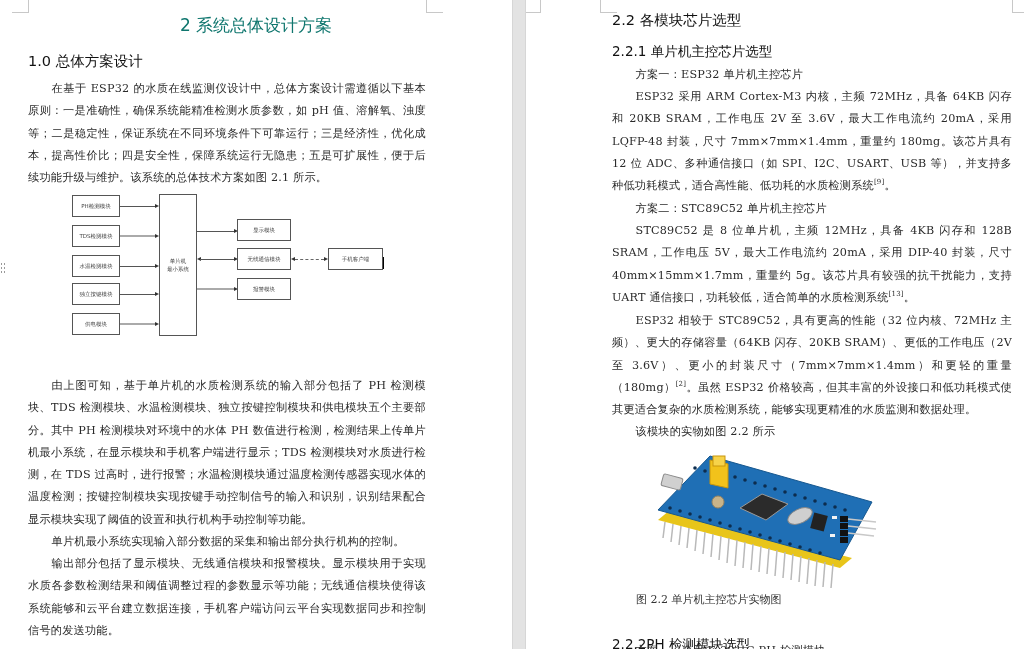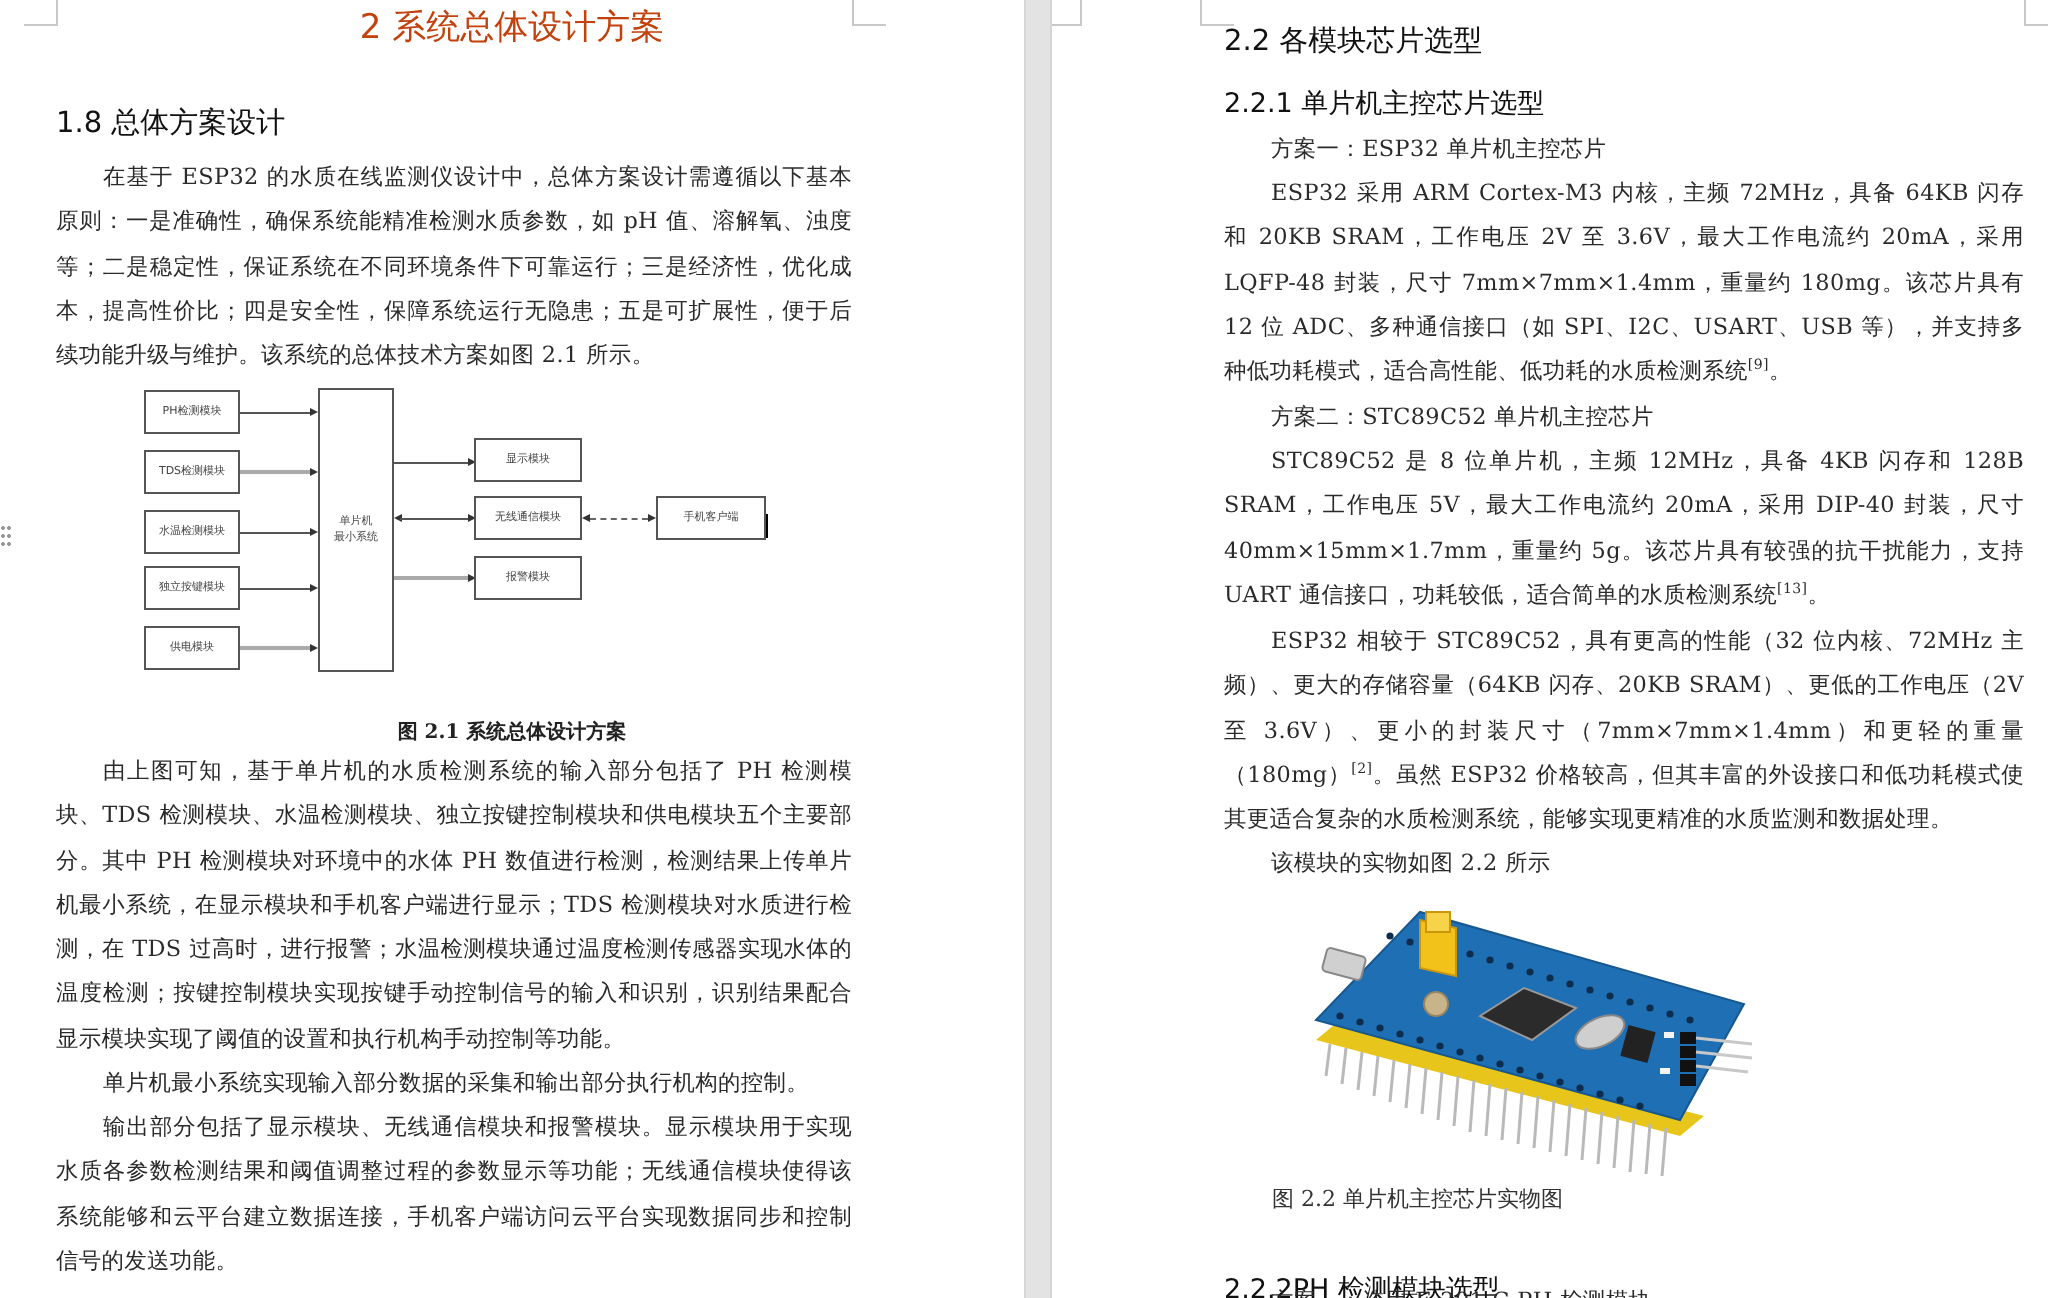--- a/index.html
+++ b/index.html
@@ -17,22 +17,22 @@
   #page-right { left: 526px; width: 498px; padding-left: 28px; }
   .gutter { position: absolute; left: 512px; top: 0; width: 14px; height: 649px; background: #e3e3e3; border-left: 1px solid #d6d6d6; border-right: 1px solid #d6d6d6; box-sizing: border-box; }
 
   .corner { position: absolute; width: 16px; height: 12px; border-color: #c8c8c8; border-style: solid; border-width: 0; }
   .corner.tl { border-right-width: 1px; border-bottom-width: 1px; }
   .corner.tr { border-left-width: 1px; border-bottom-width: 1px; }
 
   .drag-handle { position: absolute; left: 0; top: 262px; width: 6px; height: 12px;
     background-image: radial-gradient(#999 40%, transparent 45%); background-size: 3px 4px; }
 
-  .chapter-title { position: absolute; left: 0; width: 512px; top: 2px; text-align: center;
-    font-family: "DejaVu Sans", "Liberation Sans", sans-serif; font-size: 17px; color: #c2410c; }
+  .chapter-title { position: absolute; left: 0; width: 512px; top: 14px; text-align: center;
+    font-family: "DejaVu Sans", "Liberation Sans", sans-serif; font-size: 17px; color: #0f766e; }
   .h2 { position: absolute; font-family: "DejaVu Sans", "Liberation Sans", sans-serif; font-size: 14.5px; color: #111; }
   .h3 { position: absolute; font-family: "DejaVu Sans", "Liberation Sans", sans-serif; font-size: 13.5px; color: #111; }
 
   .para { position: absolute; font-size: 11.2px; line-height: 22.3px; color: #2a2a2a; text-align: justify; letter-spacing: 0.2px; }
   .indent { text-indent: 2.1em; }
   sup { font-size: 7px; vertical-align: super; line-height: 0; }
 
   
   .diagram { position: absolute; left: 60px; top: 190px; width: 340px; height: 150px; }
   .dbox { position: absolute; border: 1px solid #555; background: #fff; box-sizing: border-box;
@@ -55,21 +55,21 @@
 <body>
 
 <div class="gutter"></div>
 
 <div class="page" id="page-left">
   <div class="corner tl" style="left:12px; top:0;"></div>
   <div class="corner tr" style="left:426px; top:0;"></div>
   <div class="drag-handle"></div>
 
   <div class="chapter-title">2 系统总体设计方案</div>
-  <div class="h2" style="left:28px; top:52px;">1.8 总体方案设计</div>
+  <div class="h2" style="left:28px; top:52px;">1.0 总体方案设计</div>
 
   <div class="para indent" style="left:28px; top:78px; width:398px;">在基于 ESP32 的水质在线监测仪设计中，总体方案设计需遵循以下基本原则：一是准确性，确保系统能精准检测水质参数，如 pH 值、溶解氧、浊度等；二是稳定性，保证系统在不同环境条件下可靠运行；三是经济性，优化成本，提高性价比；四是安全性，保障系统运行无隐患；五是可扩展性，便于后续功能升级与维护。该系统的总体技术方案如图 2.1 所示。</div>
 
   <div class="diagram">
     <div class="dbox" style="left:12px; top:5px; width:48px; height:22px;">PH检测模块</div>
     <div class="dbox" style="left:12px; top:35px; width:48px; height:22px;">TDS检测模块</div>
     <div class="dbox" style="left:12px; top:65px; width:48px; height:22px;">水温检测模块</div>
     <div class="dbox" style="left:12px; top:93px; width:48px; height:22px;">独立按键模块</div>
     <div class="dbox" style="left:12px; top:123px; width:48px; height:22px;">供电模块</div>
 
@@ -102,21 +102,20 @@
     <div class="dbox" style="left:177px; top:88px; width:54px; height:22px;">报警模块</div>
 
     <div class="arrowhead-l" style="left:231px; top:67px;"></div>
     <div class="hline dashed" style="left:235px; top:69px; width:29px;"></div>
     <div class="arrowhead-r" style="left:264px; top:67px;"></div>
 
     <div class="dbox" style="left:268px; top:58px; width:55px; height:22px;">手机客户端</div>
     <div class="cursor-bar" style="left:323px; top:67px;"></div>
   </div>
 
-  <div class="fig-caption-bold">图 2.1  系统总体设计方案</div>
 
   <div class="para indent" style="left:28px; top:531px; width:398px;">单片机最小系统实现输入部分数据的采集和输出部分执行机构的控制。</div>
   <div class="para indent" style="left:28px; top:375px; width:398px;">由上图可知，基于单片机的水质检测系统的输入部分包括了 PH 检测模块、TDS 检测模块、水温检测模块、独立按键控制模块和供电模块五个主要部分。其中 PH 检测模块对环境中的水体 PH 数值进行检测，检测结果上传单片机最小系统，在显示模块和手机客户端进行显示；TDS 检测模块对水质进行检测，在 TDS 过高时，进行报警；水温检测模块通过温度检测传感器实现水体的温度检测；按键控制模块实现按键手动控制信号的输入和识别，识别结果配合显示模块实现了阈值的设置和执行机构手动控制等功能。</div>
   <div class="para indent" style="left:28px; top:553px; width:398px;">输出部分包括了显示模块、无线通信模块和报警模块。显示模块用于实现水质各参数检测结果和阈值调整过程的参数显示等功能；无线通信模块使得该系统能够和云平台建立数据连接，手机客户端访问云平台实现数据同步和控制信号的发送功能。</div>
 </div>
 
 <div class="page" id="page-right">
   <div class="corner tr" style="left:74px; top:0;"></div>
   <div class="corner tl" style="left:-2px; top:0;"></div>
   <div class="corner tr" style="left:486px; top:0; border-right:none;"></div>

